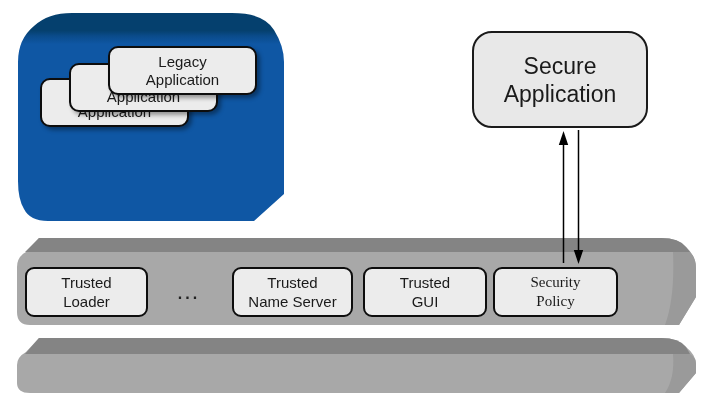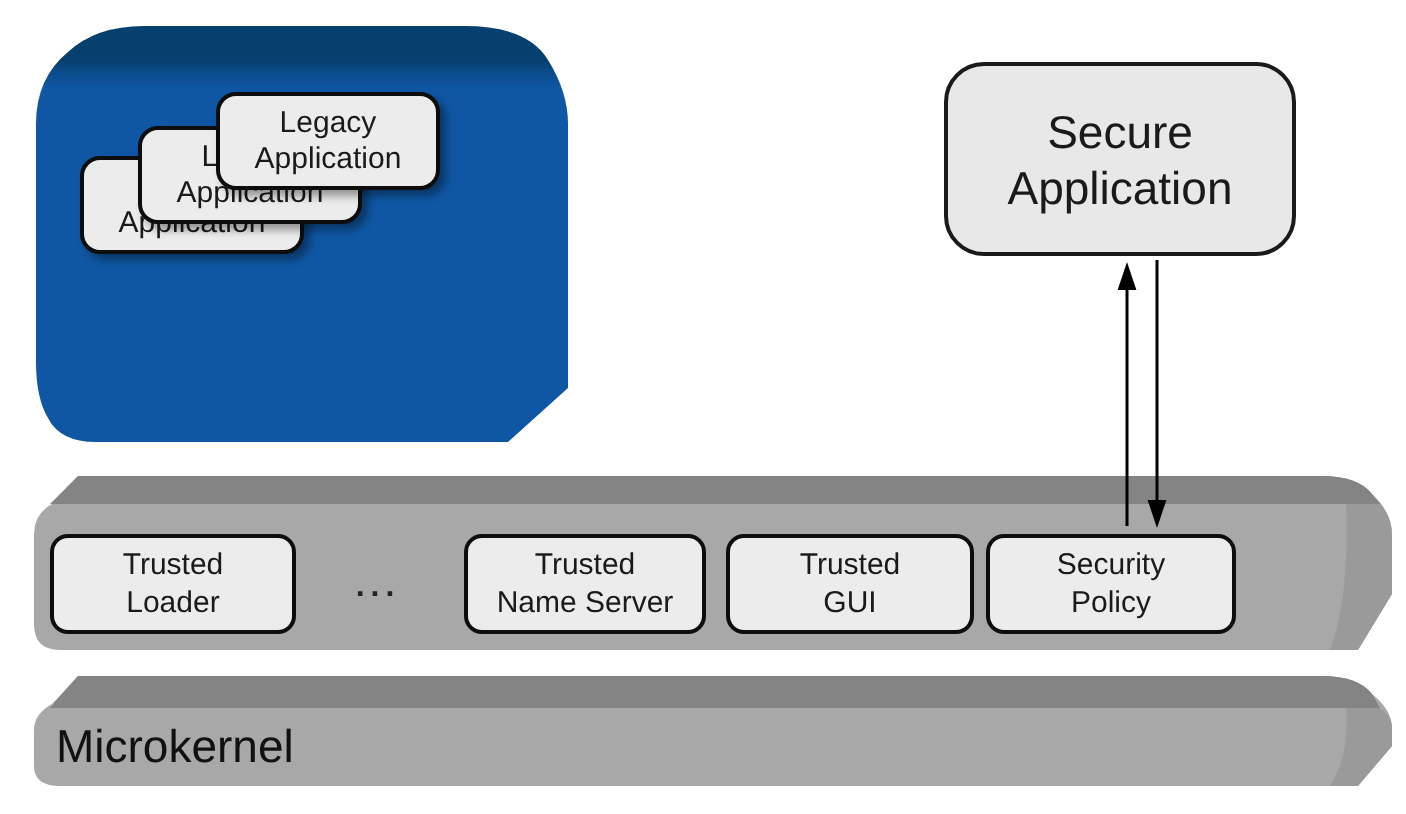--- a/index.html
+++ b/index.html
@@ -9,21 +9,21 @@
   }
   .abs{position:absolute;}
   .pre{white-space:pre-line;}
   .center{display:flex;align-items:center;justify-content:center;text-align:center;}
 
   
   .legacy-os{left:18px;top:13px;width:266px;height:208px;}
   .slab-svg{position:absolute;left:0;top:0;}
 
   .app-box{
-    position:absolute;width:112px;height:49px;background:#ececec;
+    position:absolute;width:149px;height:49px;background:#ececec;
     border:2px solid #0d0d0d;border-radius:10px;box-sizing:border-box;
     font-size:15px;line-height:18px;
     box-shadow:3px 3px 4px rgba(0,0,0,0.38);
   }
   .app-back{left:22px;top:65px;z-index:1;}
   .app-middle{left:51px;top:50px;z-index:2;}
   .app-front{left:90px;top:33px;z-index:3;}
 
   .os-label{left:14px;top:150px;width:250px;font-size:20px;color:#ffffff;z-index:4;}
 
@@ -40,21 +40,21 @@
   
   .services-bar{left:13px;top:238px;width:684px;height:87px;}
   .service-box{
     position:absolute;top:29px;height:50px;background:#ececec;
     border:2px solid #0d0d0d;border-radius:9px;box-sizing:border-box;
     font-size:15px;line-height:19px;
   }
   .sb-loader{left:12px;width:123px;}
   .sb-nameserver{left:219px;width:121px;}
   .sb-gui{left:350px;width:124px;}
-  .sb-policy{left:480px;width:125px;}
+  .sb-policy{left:480px;width:125px;font-family:Liberation Serif, serif;}
   .ellipsis{left:156px;top:46px;width:40px;height:20px;line-height:20px;
     text-align:center;font-size:16px;font-weight:bold;letter-spacing:3px;color:#222;}
 
   
   .microkernel{left:13px;top:338px;width:684px;height:55px;}
   .mk-label{left:15px;top:22px;font-size:23px;color:#111;}
 </style>
 </head>
 <body>
 
@@ -130,16 +130,15 @@
 Policy</span>
     </div>
   </div>
 
   <div class="abs microkernel">
     <svg class="slab-svg" width="684" height="55" viewBox="0 0 684 55">
       <path d="M 26 0 L 648 0 Q 666 0 673 9 Q 683 17 683 26 L 683 35 L 666 55 L 17 55 Q 4 55 4 45 L 4 27 Q 4 19 13 14 Z" fill="#A8A8A8"></path>
       <path d="M 26 0 L 648 0 Q 666 0 673 9 L 677 16 L 12 16 Z" fill="#848484"></path>
       <path d="M 660 16 L 677 16 Q 683 20 683 26 L 683 35 L 666 55 L 652 55 Q 662 40 660 16 Z" fill="#9A9A9A"></path>
     </svg>
-    <div class="abs mk-label">Microkernel</div>
   </div>
 
 </div>
 
 </body></html>

